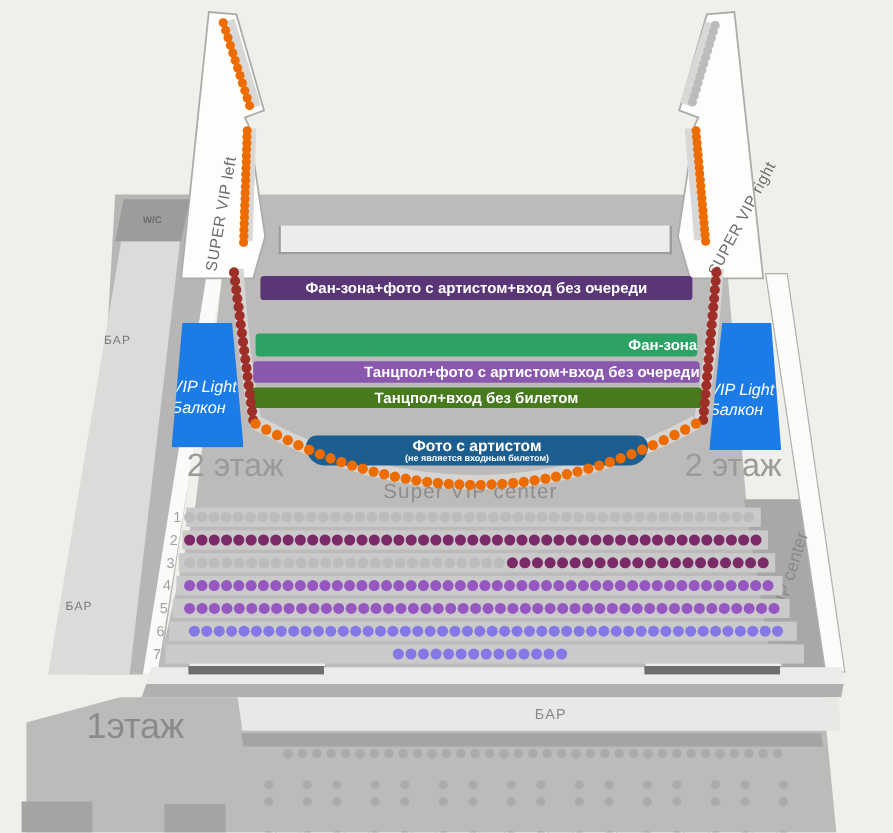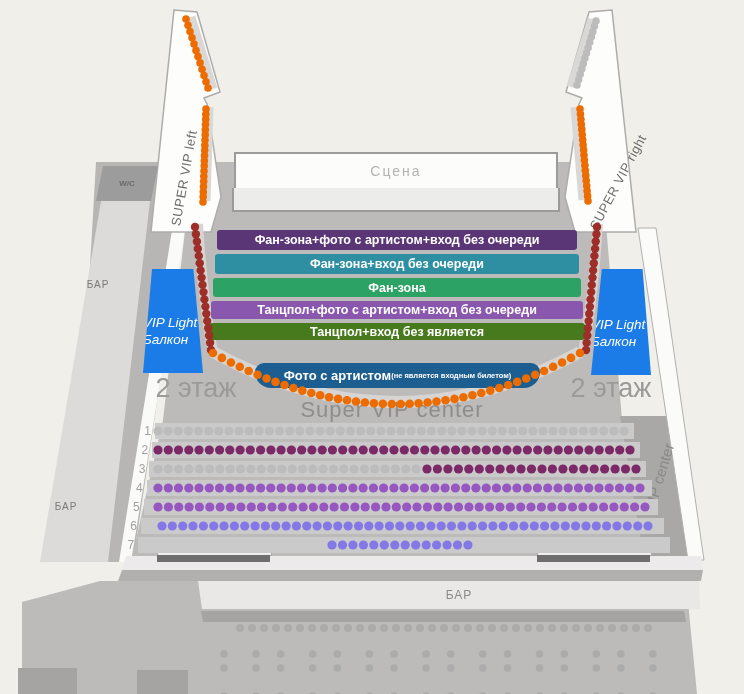--- a/index.html
+++ b/index.html
@@ -8,21 +8,21 @@
   #svg-base,#svg-dots{position:absolute;left:0;top:0;}
   #svg-base{z-index:1;}
   .ov{position:absolute;z-index:2;}
   #svg-dots{z-index:3;pointer-events:none;}
   .stage-top{left:234px;top:152px;width:320px;height:34px;background:#fcfcfb;
     border:2px solid #9c9b9a;display:flex;align-items:center;justify-content:center;}
   .stage-front{left:232px;top:188px;width:324px;height:22px;background:#ececeb;border:2px solid #9c9b9a;border-top:none;}
   .stage-label{color:#b5b4b3;font-size:14px;letter-spacing:2px;}
   .band{color:#fff;font-size:12.5px;display:flex;align-items:center;justify-content:center;
     border-radius:3px;white-space:nowrap;font-weight:bold;}
-  .band-photo{line-height:1.05;border-radius:9px 9px 16px 16px;}
+  .band-photo{flex-direction:column;line-height:1.05;border-radius:9px 9px 16px 16px;}
   .band-photo .main{font-size:13px;}
   .band-photo .sub{font-size:7.5px;}
   .vip-light{display:flex;flex-direction:column;align-items:flex-start;justify-content:flex-end;
     padding-bottom:24px;box-sizing:border-box;color:#ffffff;font-style:italic;font-size:13.5px;line-height:1.25;}
   .vl-left{left:143px;top:269px;width:60px;height:104px;clip-path:polygon(15% 0,84% 0,100% 100%,0 100%);}
   .vl-right{left:591px;top:269px;width:60px;height:106px;clip-path:polygon(18% 0,86% 0,100% 100%,0 100%);}
   .rot{transform:translate(-50%,-50%) rotate(var(--a));white-space:nowrap;}
   .big-gray{color:#9b9a99;font-size:27px;}
   .row-strip{position:absolute;background:#cbcaca;}
   .row-num{position:absolute;color:#a2a1a1;font-size:12px;text-align:right;width:14px;}
@@ -58,60 +58,55 @@
     <polygon points="103,166 158,166 151,201 96,201" fill="#9d9c9c"></polygon>
     <polygon points="126,556 701,556 703,570 122,570" fill="#eceaea"></polygon>
     <polygon points="122,570 703,570 701,581 118,581" fill="#b1b0af"></polygon>
     <polygon points="100,581 686,581 697,694 22,694 22,602" fill="#bcbbba"></polygon>
     <polygon points="198,581 699,581 700,609 202,609" fill="#e9e8e6"></polygon>
     <polygon points="201,611 684,611 686,622 203,622" fill="#a5a4a3"></polygon>
     <polygon points="18,668 77,668 77,694 18,694" fill="#a5a4a3"></polygon>
     <polygon points="137,670 188,670 188,694 137,694" fill="#a5a4a3"></polygon>
   </svg>
 
-  <div class="ov stage-top">
-    <span class="stage-label txt">Сцена</span>
-  </div>
   <div class="ov stage-front"></div>
 
   <div class="ov band" style="left: 217px; top: 230px; width: 360px; height: 20px; background: rgb(90, 54, 119);">
     <span class="txt">Фан-зона+фото с артистом+вход без очереди</span>
     </div>
-  <div class="ov band" style="left: 215px; top: 254px; width: 364px; height: 20px; background: rgb(46, 143, 162);">
-    <span class="txt">Фан-зона+вход без очереди</span>
-    </div>
-  <div class="ov band" style="left: 213px; top: 278px; width: 368px; height: 19px; background: rgb(44, 162, 100);">
+  <div class="ov band" style="left: 213px; top: 278px; width: 368px; height: 19px; background: rgb(44, 162, 100); justify-content: flex-end;">
     <span class="txt">Фан-зона</span>
     </div>
-  <div class="ov band" style="left: 211px; top: 301px; width: 372px; height: 18px; background: rgb(138, 87, 174);">
+  <div class="ov band" style="left: 211px; top: 301px; width: 372px; height: 18px; background: rgb(138, 87, 174); justify-content: flex-end;">
     <span class="txt">Танцпол+фото с артистом+вход без очереди</span>
     </div>
   <div class="ov band" style="left: 209px; top: 323px; width: 376px; height: 17px; background: rgb(71, 121, 29);">
-    <span class="txt">Танцпол+вход без является</span>
+    <span class="txt">Танцпол+вход без билетом</span>
     </div>
   <div class="ov band band-photo" style="left: 255px; top: 363px; width: 285px; height: 25px; background: rgb(29, 94, 144);">
     <span class="main txt">Фото с артистом</span>
     <span class="sub txt">(не является входным билетом)</span>
     </div>
 
   <div class="ov vip-light vl-left" style="background: rgb(27, 124, 232);">
     <span class="txt">VIP Light</span>
     <span class="txt">Балкон</span>
   </div>
   <div class="ov vip-light vl-right" style="background: rgb(27, 124, 232);">
     <span class="txt">VIP Light</span>
     <span class="txt">Балкон</span>
   </div>
 
   <div class="ov rot" style="left:184px;top:178px;--a:-80deg;font-size:13px;color:#6e6d6c;letter-spacing:.5px;">SUPER VIP left</div>
   <div class="ov rot" style="left:618px;top:182px;--a:-62deg;font-size:13px;color:#6e6d6c;letter-spacing:.5px;">SUPER VIP right</div>
   <div class="ov rot big-gray" style="left:196px;top:388px;--a:0deg;">2 этаж</div>
   <div class="ov rot big-gray" style="left:611px;top:388px;--a:0deg;">2 этаж</div>
-  <div class="ov rot" style="left:392px;top:410px;--a:0deg;font-size:22px;color:#8e8d8c;letter-spacing:1px;">Super VIP center</div>
+  <div class="ov rot" style="left:392px;top:410px;--a:0deg;font-size:17px;color:#8e8d8c;letter-spacing:1px;">Super VIP center</div>
   <div class="ov rot" style="left:659px;top:477px;--a:-73deg;font-size:15px;color:#8a8988;">VIP center</div>
+  <div class="ov txt" style="left:72px;top:589px;font-size:30px;color:#8b8a89;">1этаж</div>
   <div class="ov rot" style="left:98px;top:284px;--a:0deg;font-size:10px;color:#7a7978;letter-spacing:1px;">БАР</div>
   <div class="ov rot" style="left:66px;top:506px;--a:0deg;font-size:10px;color:#7a7978;letter-spacing:1px;">БАР</div>
   <div class="ov rot" style="left:459px;top:595px;--a:0deg;font-size:12px;color:#8a8988;letter-spacing:1px;">БАР</div>
   <div class="ov rot" style="left:127px;top:183px;--a:0deg;font-size:8px;color:#6b6a69;font-weight:bold;">W/C</div>
 
   <div class="ov bar-box" style="left:157px;top:537px;width:113px;height:17px;">
     <span class="txt">БАР</span>
     </div>
   <div class="ov bar-shadow" style="left:157px;top:555px;width:113px;height:7px;"></div>
   <div class="ov bar-box" style="left:537px;top:537px;width:113px;height:17px;">

